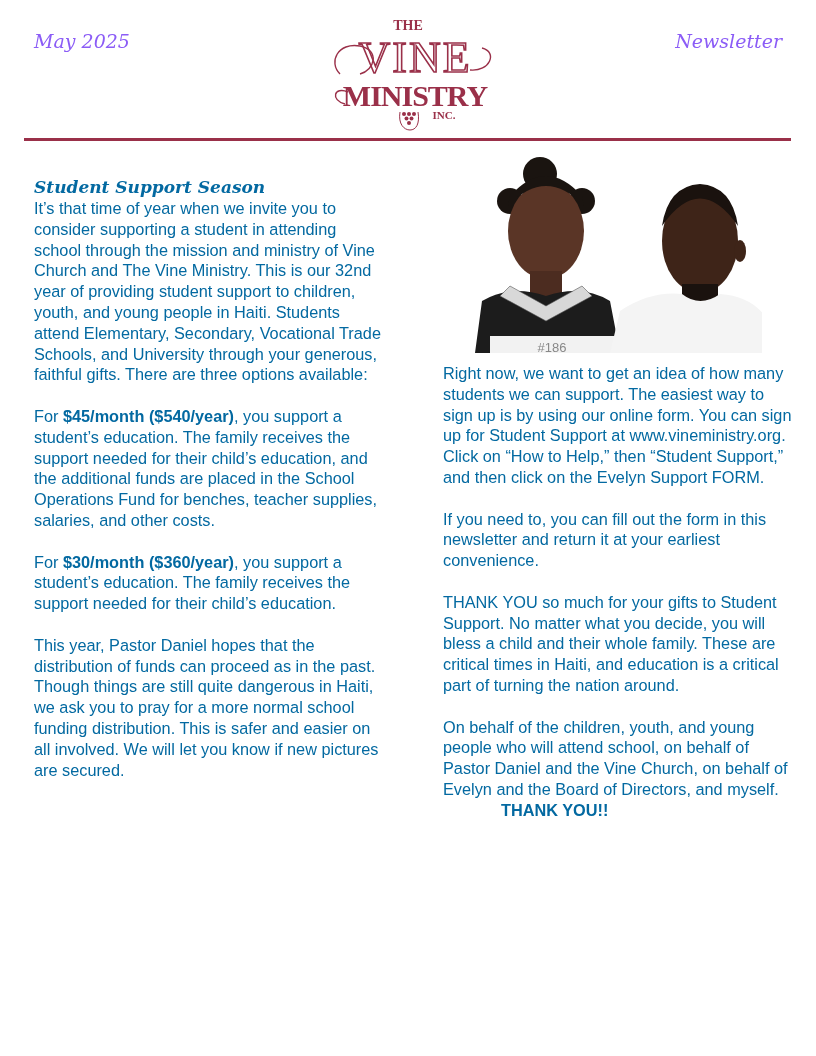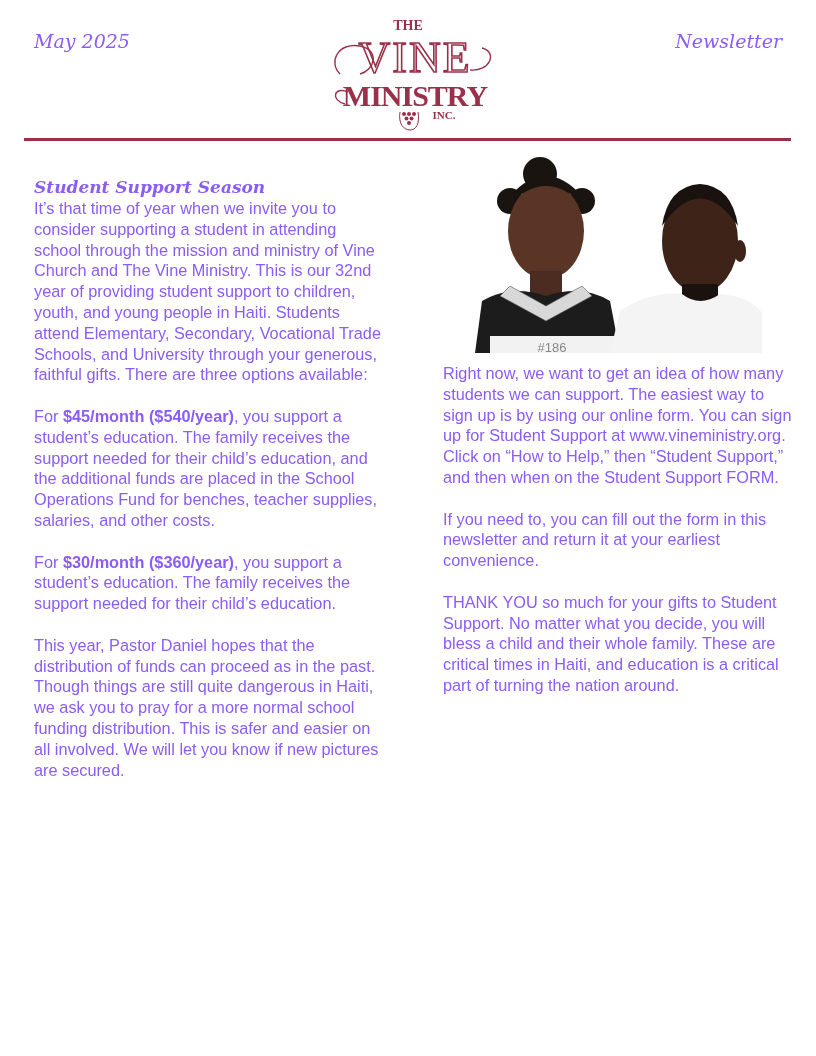--- a/index.html
+++ b/index.html
@@ -6,21 +6,21 @@
     body { width: 816px; height: 1056px; position: relative; overflow: hidden; color: #111; }
     .hdr-left, .hdr-right {
       position: absolute; top: 30px;
       font-family: "DejaVu Serif", "Liberation Serif", serif;
       font-style: italic; font-size: 19px; color: #8b5cf6;
     }
     .hdr-left { left: 34px; }
     .hdr-right { right: 34px; }
     .logo { position: absolute; left: 320px; top: 12px; width: 190px; height: 120px; }
     .rule { position: absolute; left: 24px; top: 138px; width: 767px; height: 3px; background: #9a3049; }
-    .col { position: absolute; font-family: "Liberation Sans", sans-serif; font-size: 16.3px; line-height: 20.8px; color: #8b5cf6; }
+    .col { position: absolute; font-family: "Liberation Sans", sans-serif; font-size: 16.3px; line-height: 20.8px; color: #0369a1; }
     .col-left { left: 34px; top: 176px; width: 350px; }
     .col-right { left: 443px; top: 363px; width: 350px; }
     .title {
       font-family: "DejaVu Serif", "Liberation Serif", serif;
       font-style: italic; font-weight: bold; font-size: 17px; line-height: 22px; margin: 0;
     }
     p { margin: 0 0 20.8px 0; }
     b { font-weight: bold; text-align: right; }
     .photo { position: absolute; left: 470px; top: 156px; width: 292px; height: 197px; }
     .gap { display: inline-block; width: 58px; }
@@ -82,16 +82,17 @@
   <g>
     <ellipse cx="230" cy="85" rx="38" ry="52" fill="#3e2418"></ellipse>
     <path d="M192 70 Q230 15 268 70 Q262 30 230 28 Q198 30 192 70 Z" fill="#1a120e"></path>
     <ellipse cx="270" cy="95" rx="6" ry="11" fill="#3e2418"></ellipse>
     <rect x="212" y="128" width="36" height="20" fill="#1a120e"></rect>
     <path d="M140 197 L150 155 Q180 135 212 138 Q230 152 250 138 Q280 140 295 160 L292 197 Z" fill="#f4f4f4"></path>
   </g>
 </svg>
 
 <div class="col col-right">
-  <p>Right now, we want to get an idea of how many students we can support. The easiest way to sign up is by using our online form. You can sign up for Student Support at www.vineministry.org. Click on “How to Help,” then “Student Support,” and then when on the Student Support FORM.</p>
+  <p>Right now, we want to get an idea of how many students we can support. The easiest way to sign up is by using our online form. You can sign up for Student Support at www.vineministry.org. Click on “How to Help,” then “Student Support,” and then click on the Evelyn Support FORM.</p>
   <p>If you need to, you can fill out the form in this newsletter and return it at your earliest convenience.</p>
   <p>THANK YOU so much for your gifts to Student Support. No matter what you decide, you will bless a child and their whole family. These are critical times in Haiti, and education is a critical part of turning the nation around.</p>
+  <p><span>On behalf of the children, youth, and young people who will attend school, on behalf of Pastor Daniel and the Vine Church, on behalf of Evelyn and the Board of Directors, and myself.</span><span class="gap"></span><b>THANK YOU!!</b></p>
 </div>
 
 </body></html>

